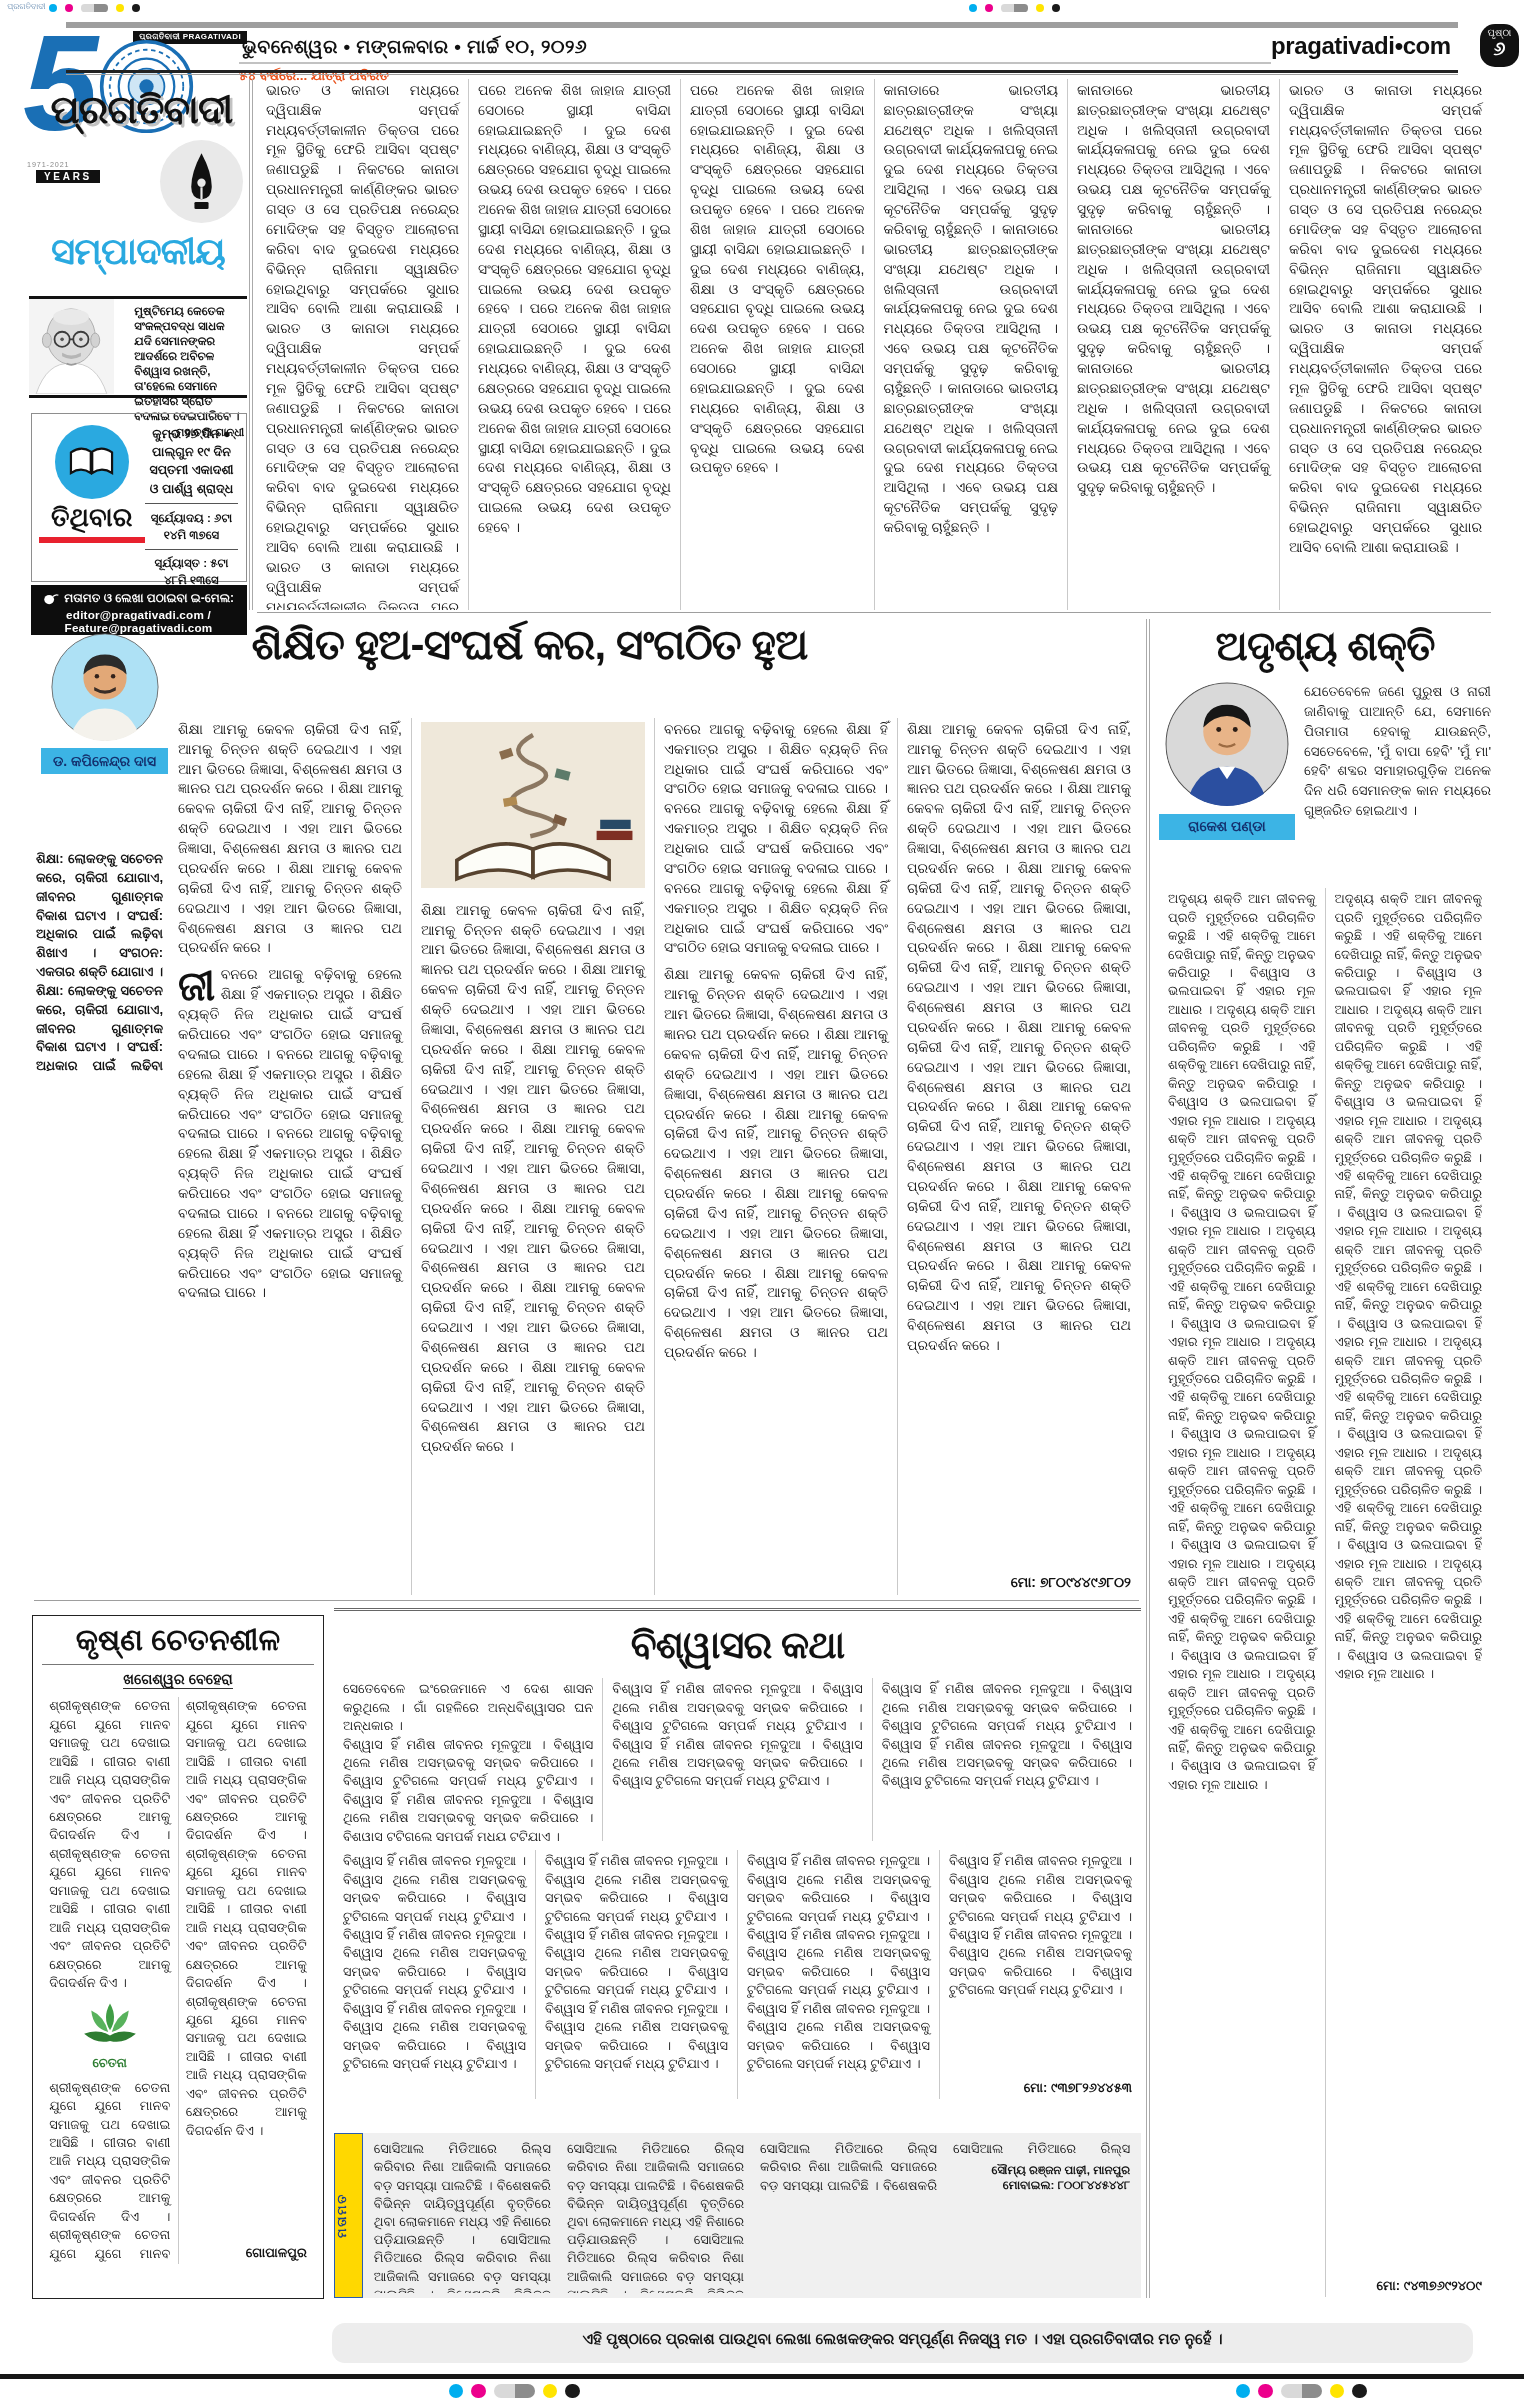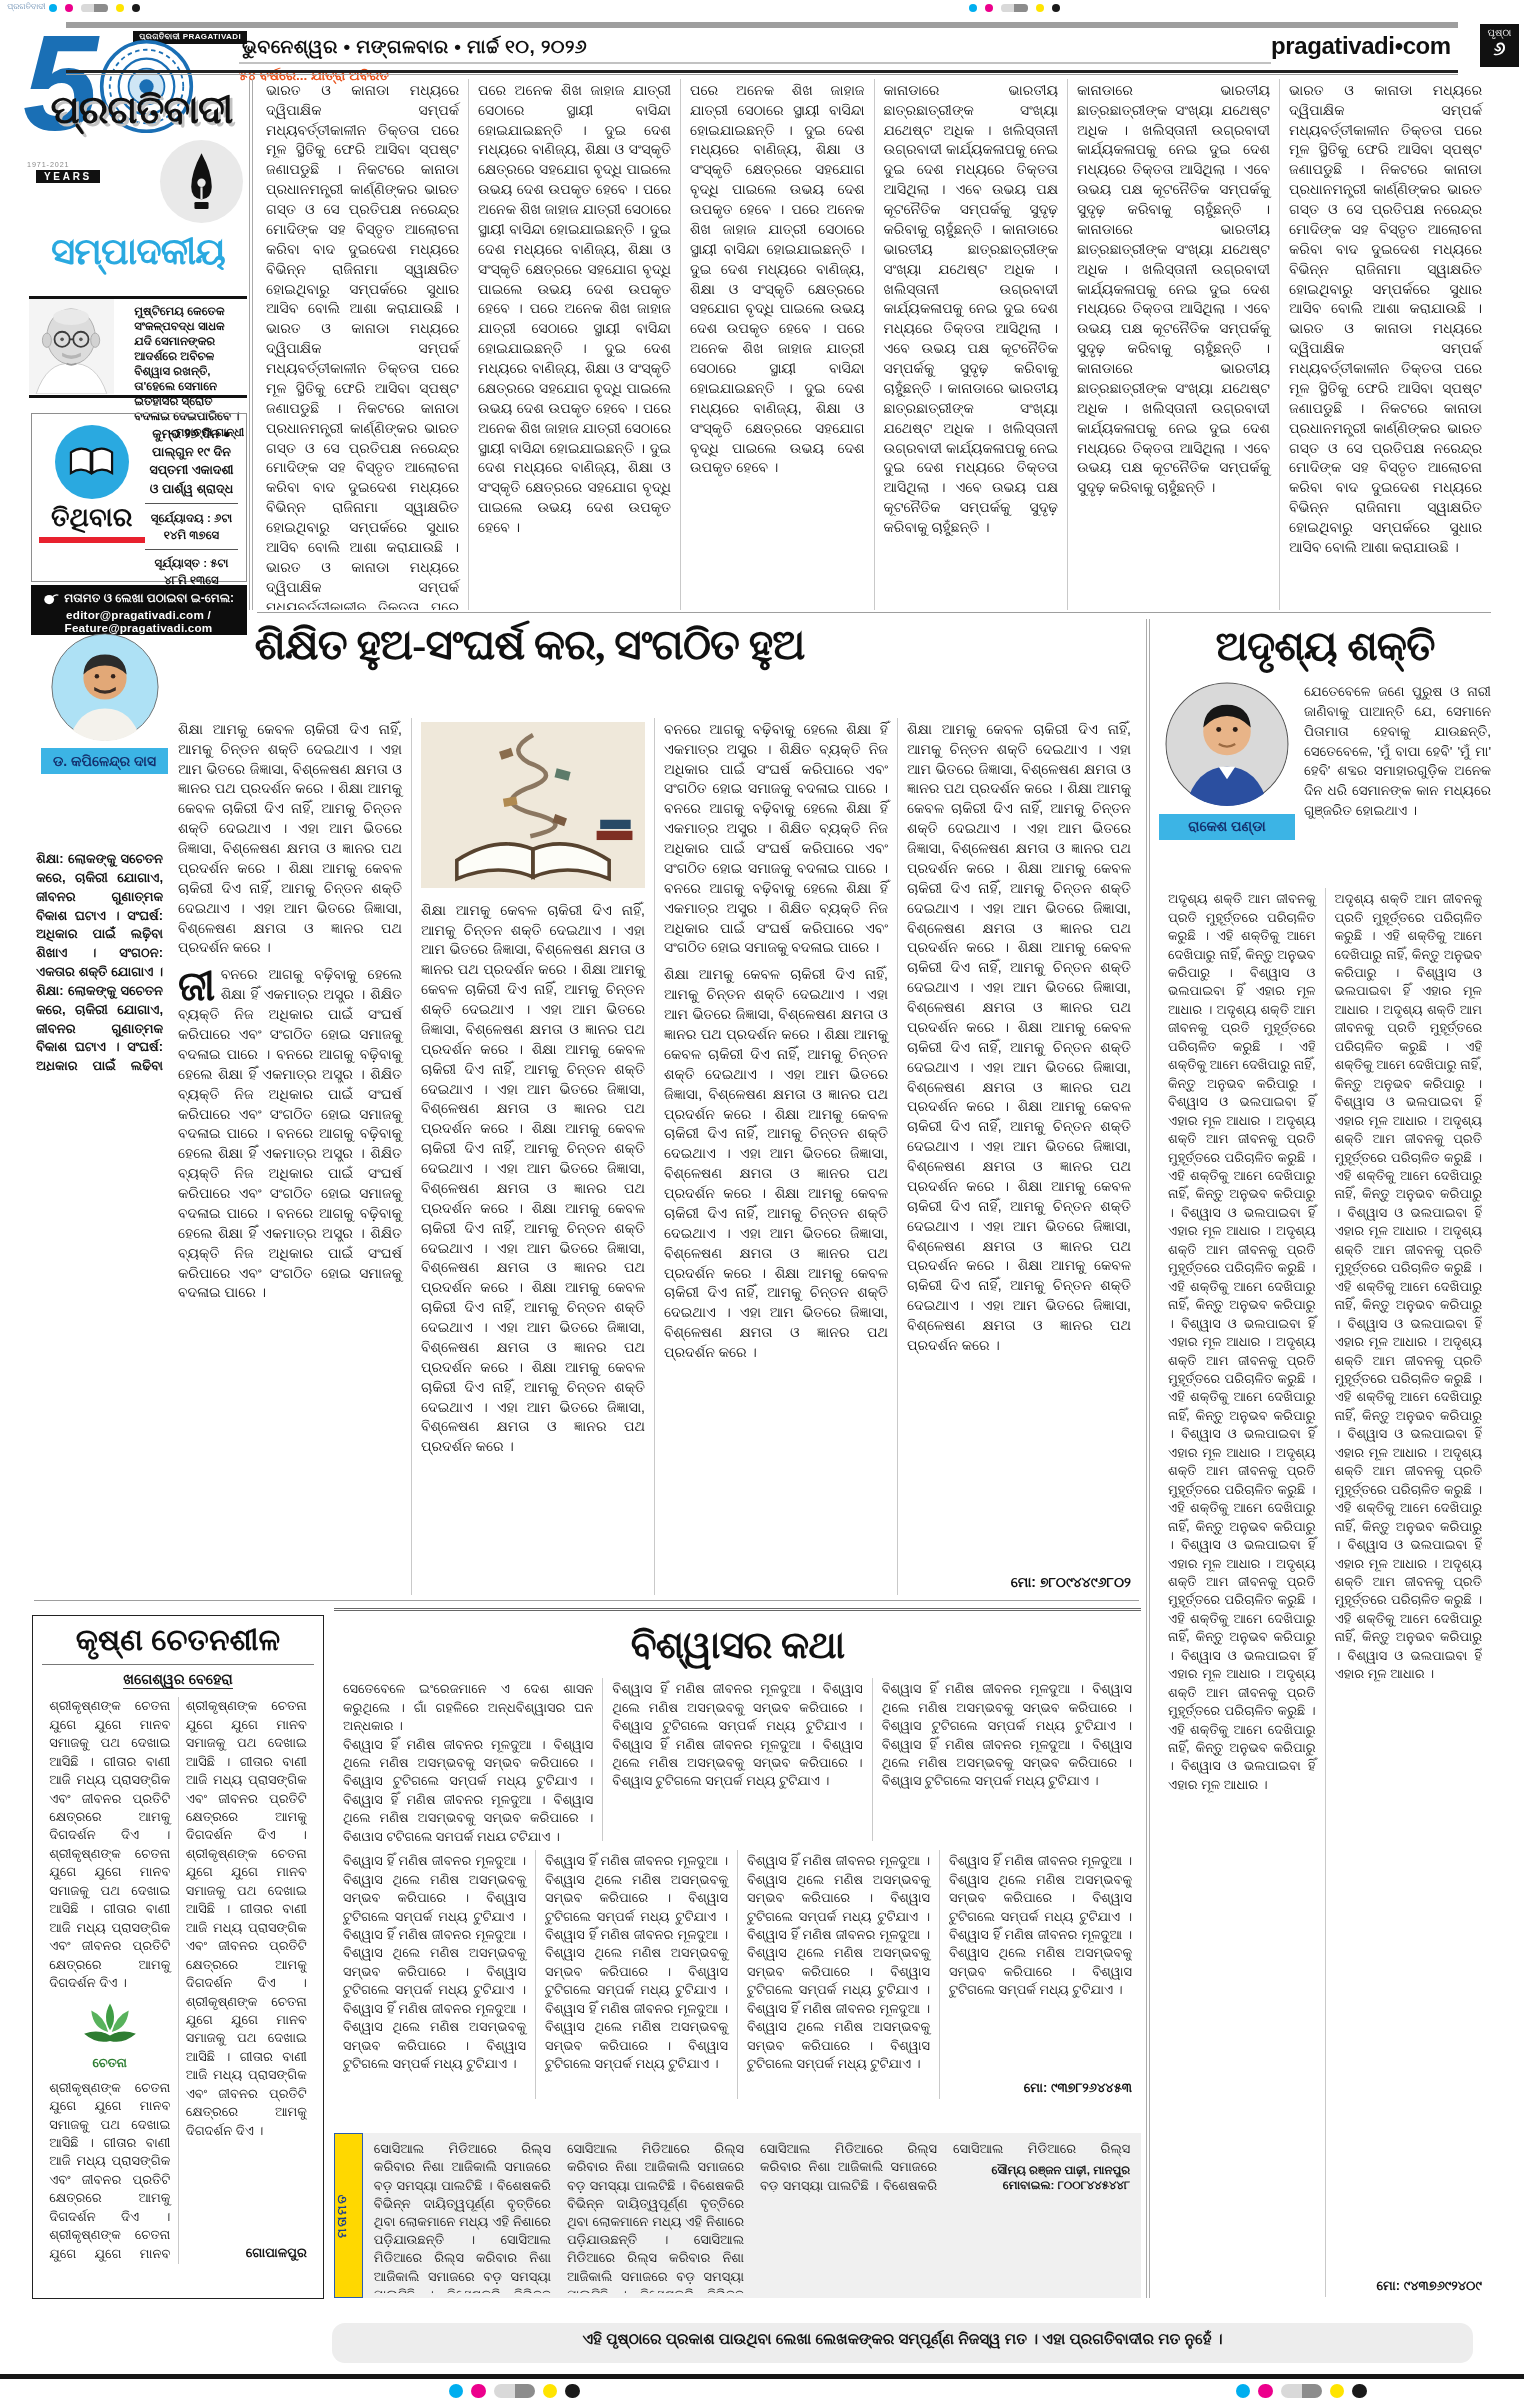--- a/index.html
+++ b/index.html
@@ -20,21 +20,21 @@
   .rule-gray{background:#9e9e9e;}
   .rule-dark{background:#222;}
   .corner-text{font-size:8px;color:#6c8fb3;}
   .brand-chip{background:#111;color:#fff;font-size:8px;font-weight:bold;padding:1.8px 6.3px;letter-spacing:0.4px;}
   .five{font-size:135px;line-height:.9;font-weight:900;font-style:italic;color:#1a6fb5;}
   .years-span{font-size:7.2px;color:#888;letter-spacing:0.9px;}
   .years-chip{background:#111;color:#fff;font-size:10px;font-weight:bold;letter-spacing:2.7px;padding:0.9px 8px;}
   .dateline{font-size:19px;font-weight:bold;letter-spacing:0.4px;}
   .tagline{font-size:13.5px;font-weight:bold;color:#e8501a;}
   .site{font-size:24px;font-weight:900;letter-spacing:-0.4px;}
-  .page-chip{background:#111;color:#fff;text-align:center;padding-top:3.6px;}
+  .page-chip{background:#111;color:#fff;text-align:center;padding-top:3.6px;border-radius:15px;}
   .page-chip .l1{font-size:10px;line-height:10.8px;}
   .page-chip .l2{font-size:19px;font-weight:bold;line-height:21.5px;}
 
   
   .masthead{font-size:39px;font-weight:900;letter-spacing:-0.9px;text-align:center;
             text-shadow:2.7px 2.7px 0 #c2c2c2;line-height:1;}
   .pen-wrap{width:83px;height:83px;border-radius:50%;background:#e9e9e9;display:flex;align-items:center;justify-content:center;}
   .section-title{font-size:37px;font-weight:900;color:#2aa9e0;text-align:center;letter-spacing:-0.9px;}
   .quote-box{border-top:3.6px solid #111;border-bottom:3.6px solid #111;display:flex;}
   .quote-area{flex:1;padding:5.4px 2.7px 2.7px 6.3px;display:flex;flex-direction:column;}
@@ -63,21 +63,21 @@
   .fill{flex:1 1 auto;overflow:hidden;}
   .sign{flex:0 0 auto;text-align:right;font-weight:bold;padding:3.6px 0 1.8px;}
 
   
   .ed-wrap{display:flex;}
   .ed-mid{flex:2;display:flex;flex-direction:column;border-right:0.9px solid #c9c9c9;overflow:hidden;}
   .ed-headline{font-size:31px;font-weight:900;text-align:center;line-height:1.18;padding:3.6px 5.4px 10.8px;}
   .ed-mid-cols{flex:1;display:flex;overflow:hidden;}
 
   
-  .feat-headline{font-size:42px;font-weight:900;text-align:center;line-height:1.05;letter-spacing:-0.9px;font-family:Liberation Serif, serif;}
+  .feat-headline{font-size:42px;font-weight:900;text-align:center;line-height:1.05;letter-spacing:-0.9px;}
   .chip{background:#3cb4e5;color:#14306e;font-weight:900;font-size:14px;padding:4.5px 3.6px;text-align:center;}
   .photo-ring{border-radius:50%;overflow:hidden;display:block;margin:0 auto;}
   .feat-intro{font-weight:bold;font-size:13px;line-height:1.45;overflow:hidden;text-align:justify;}
   .figure{width:100%;height:166px;margin:1.8px 0 7.2px;}
   .drop{float:left;font-size:41px;font-weight:900;line-height:.85;padding:3.6px 5.4px 0 0;}
 
   
   .vsep{border-left:0.9px solid #aaa;border-right:0.9px solid #aaa;width:3.6px;}
   .ra-headline{font-size:41px;font-weight:900;text-align:center;letter-spacing:-0.9px;margin:1.8px 0 12.6px;}
   .ra-top{display:flex;gap:9px;height:197px;overflow:hidden;}

